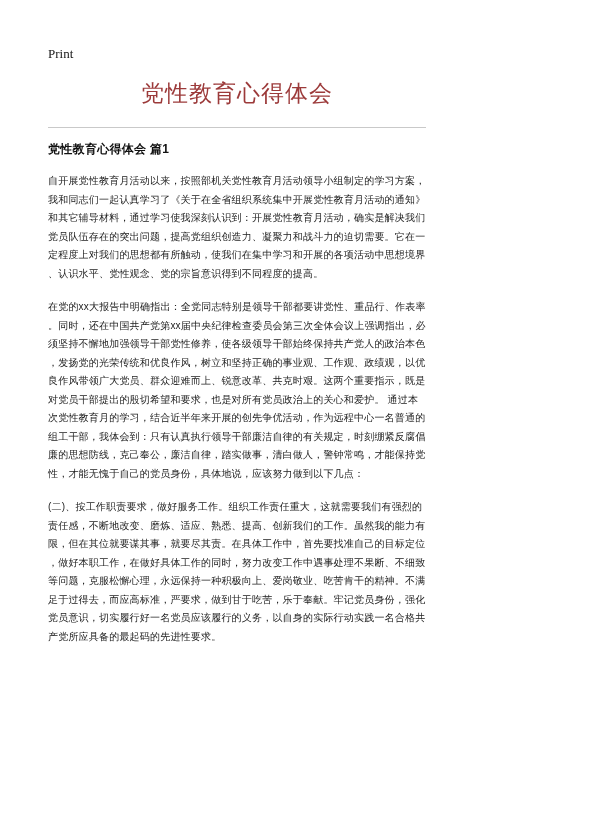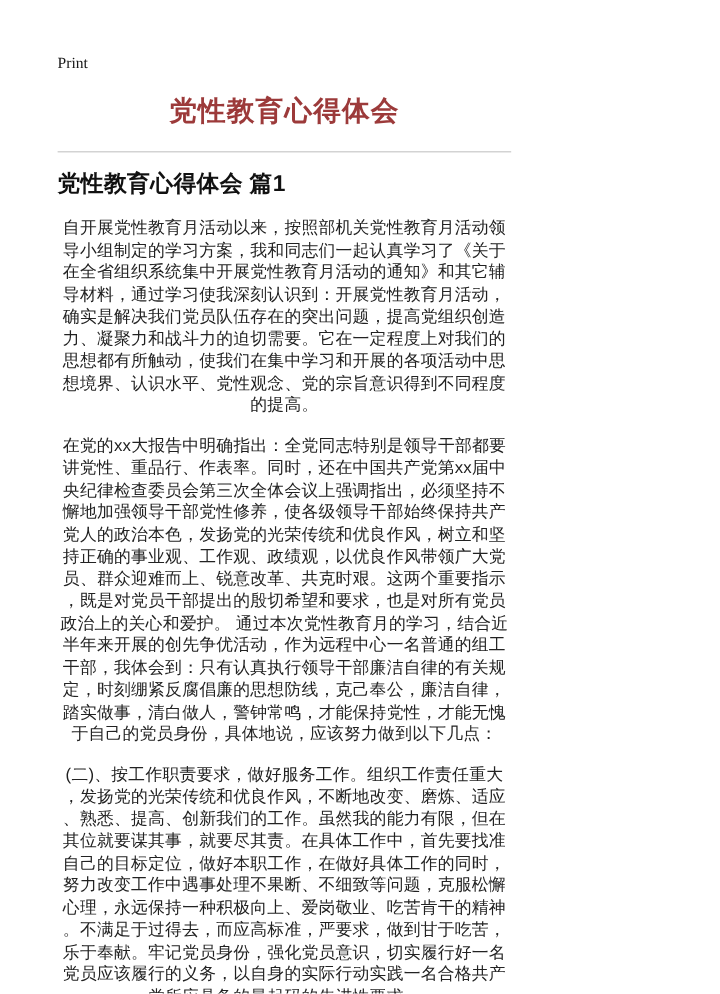--- a/index.html
+++ b/index.html
@@ -25,51 +25,51 @@
     display: inline-block;
     font-family: "Liberation Serif", serif;
     font-size: 13px;
     color: #171717;
     margin: 0 0 6px 0;
     cursor: pointer;
   }
   .doc-title {
     text-align: center;
     font-size: 23px;
-    font-weight: bold;
+    font-weight: normal;
     color: #9c3a3a;
     margin: 10px 0 18px 0;
     letter-spacing: 1px;
     font-family: "Liberation Sans", sans-serif;
   }
   .doc-subtitle {
     font-size: 14px;
     color: #222222;
     margin: 0 0 7px 0;
     letter-spacing: 0.2px;
   }
   .divider {
     border: none;
     border-top: 1px solid #c9c9c9;
     margin: 0 0 13px 0;
   }
   .section-heading {
-    font-size: 19px;
+    font-size: 12px;
     font-weight: bold;
     color: #111111;
     margin: 0 0 14px 0;
     letter-spacing: 0.3px;
   }
   .para {
-    font-size: 14px;
+    font-size: 10px;
     line-height: 18.5px;
     letter-spacing: 0.2px;
     color: #222222;
     margin: 0 0 15px 0;
-    text-align: center;
+    text-align: left;
     word-break: break-all;
     line-break: anywhere;
   }
 </style>
 </head>
 <body>
 
 <div class="page">
 
   <span class="print-label">Print</span>
@@ -79,15 +79,15 @@
 
   <hr class="divider">
 
   <h2 class="section-heading">党性教育心得体会 篇1</h2>
 
   <p class="para">自开展党性教育月活动以来，按照部机关党性教育月活动领导小组制定的学习方案，我和同志们一起认真学习了《关于在全省组织系统集中开展党性教育月活动的通知》和其它辅导材料，通过学习使我深刻认识到：开展党性教育月活动，确实是解决我们党员队伍存在的突出问题，提高党组织创造力、凝聚力和战斗力的迫切需要。它在一定程度上对我们的思想都有所触动，使我们在集中学习和开展的各项活动中思想境界、认识水平、党性观念、党的宗旨意识得到不同程度的提高。</p>
 
   <p class="para">在党的xx大报告中明确指出：全党同志特别是领导干部都要讲党性、重品行、作表率。同时，还在中国共产党第xx届中央纪律检查委员会第三次全体会议上强调指出，必须坚持不懈地加强领导干部党性修养，使各级领导干部始终保持共产党人的政治本色，发扬党的光荣传统和优良作风，树立和坚持正确的事业观、工作观、政绩观，以优良作风带领广大党员、群众迎难而上、锐意改革、共克时艰。这两个重要指示，既是对党员干部提出的殷切希望和要求，也是对所有党员政治上的关心和爱护。 通过本次党性教育月的学习，结合近半年来开展的创先争优活动，作为远程中心一名普通的组工干部，我体会到：只有认真执行领导干部廉洁自律的有关规定，时刻绷紧反腐倡廉的思想防线，克己奉公，廉洁自律，踏实做事，清白做人，警钟常鸣，才能保持党性，才能无愧于自己的党员身份，具体地说，应该努力做到以下几点：</p>
 
 
-  <p class="para">(二)、按工作职责要求，做好服务工作。组织工作责任重大，发扬党的光荣传统和优良作风，不断地改变、磨炼、适应、熟悉、提高、创新我们的工作。虽然我的能力有限，但在其位就要谋其事，就要尽其责。在具体工作中，首先要找准自己的目标定位，做好本职工作，在做好具体工作的同时，努力改变工作中遇事处理不果断、不细致等问题，克服松懈心理，永远保持一种积极向上、爱岗敬业、吃苦肯干的精神。不满足于过得去，而应高标准，严要求，做到甘于吃苦，乐于奉献。牢记党员身份，强化党员意识，切实履行好一名党员应该履行的义务，以自身的实际行动实践一名合格共产党所应具备的最起码的先进性要求。</p>
+  <p class="para">(二)、按工作职责要求，做好服务工作。组织工作责任重大，这就需要我们有强烈的责任感，不断地改变、磨炼、适应、熟悉、提高、创新我们的工作。虽然我的能力有限，但在其位就要谋其事，就要尽其责。在具体工作中，首先要找准自己的目标定位，做好本职工作，在做好具体工作的同时，努力改变工作中遇事处理不果断、不细致等问题，克服松懈心理，永远保持一种积极向上、爱岗敬业、吃苦肯干的精神。不满足于过得去，而应高标准，严要求，做到甘于吃苦，乐于奉献。牢记党员身份，强化党员意识，切实履行好一名党员应该履行的义务，以自身的实际行动实践一名合格共产党所应具备的最起码的先进性要求。</p>
 
 </div>
 
 </body></html>

